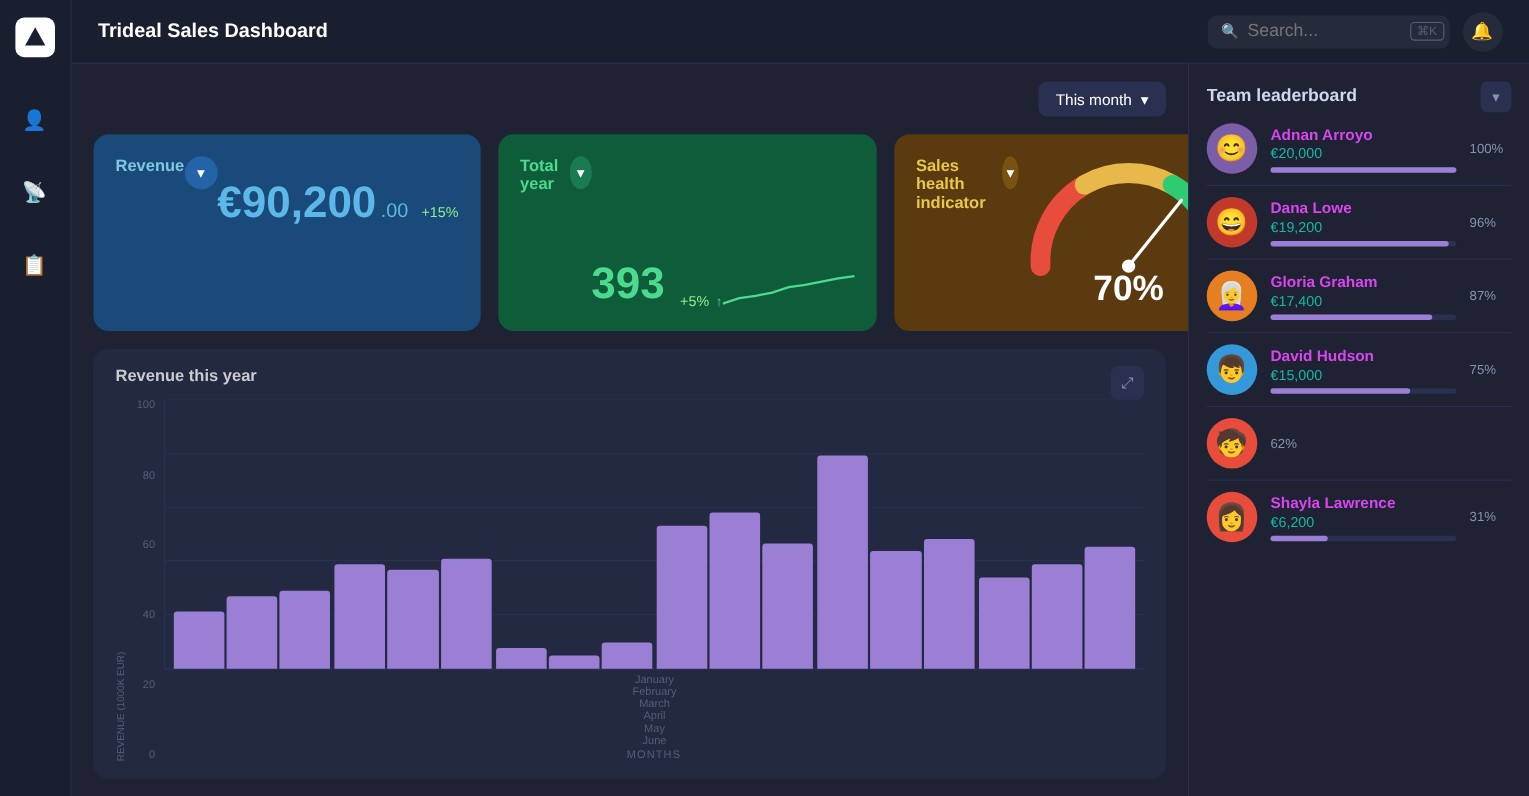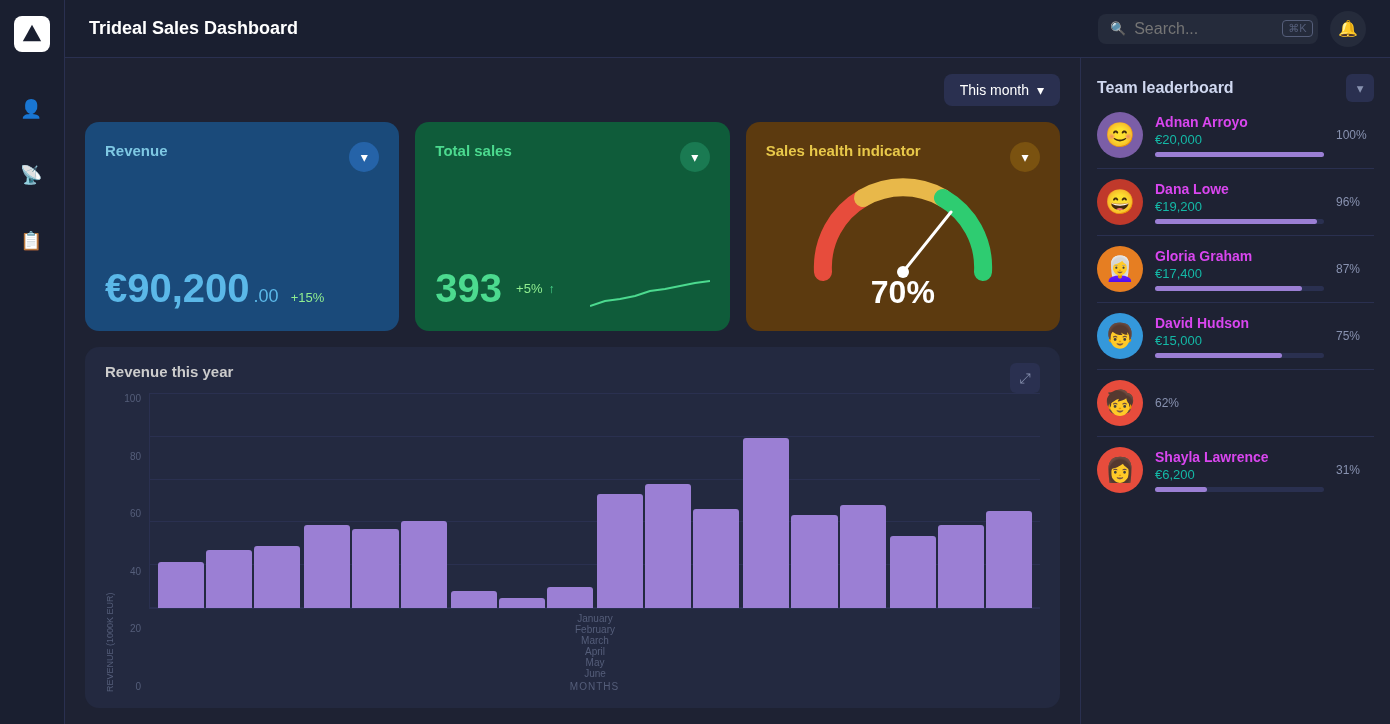--- a/index.html
+++ b/index.html
@@ -135,21 +135,21 @@
     .cards-row {
       display: flex;
       gap: 16px;
     }
 
     .card {
       border-radius: 14px;
       padding: 20px;
       flex: 1;
       display: flex;
-      flex-direction: column;
+      flex-direction: row;
       justify-content: space-between;
       min-height: 150px;
       position: relative;
     }
     .card-revenue { background: #1a4a7a; }
     .card-sales { background: #0f5c3a; }
     .card-health { background: #5c3a0f; }
 
     .card-header {
       display: flex;
@@ -459,25 +459,25 @@
           </div>
           <div style="display:flex;align-items:baseline;gap:4px;margin-top:20px;">
             <span class="card-value">€90,200</span>
             <span style="font-size:18px;color:#5bb8e8;">.00</span>
             <span class="card-change">+15%</span>
           </div>
         </div>
 
         <div class="card card-sales">
           <div class="card-header">
-            <span class="card-title">Total sales</span>
+            <span class="card-title">Total year</span>
             <button class="card-dropdown-btn">▾</button>
           </div>
           <div style="display:flex;align-items:flex-end;justify-content:space-between;margin-top:10px;">
-            <div style="display:flex;align-items:center;gap:6px;">
+            <div style="display:flex;align-items:flex-end;gap:6px;">
               <span class="card-value">393</span>
               <span class="card-change">+5%</span>
               <span style="color:#4cda8f;font-size:12px;">↑</span>
             </div>
 
             <svg class="sparkline" viewBox="0 0 120 40">
               <polyline points="0,35 15,30 30,28 45,25 60,20 75,18 90,15 105,12 120,10" fill="none" stroke="#4cda8f" stroke-width="2"></polyline>
             </svg>
           </div>
         </div>

